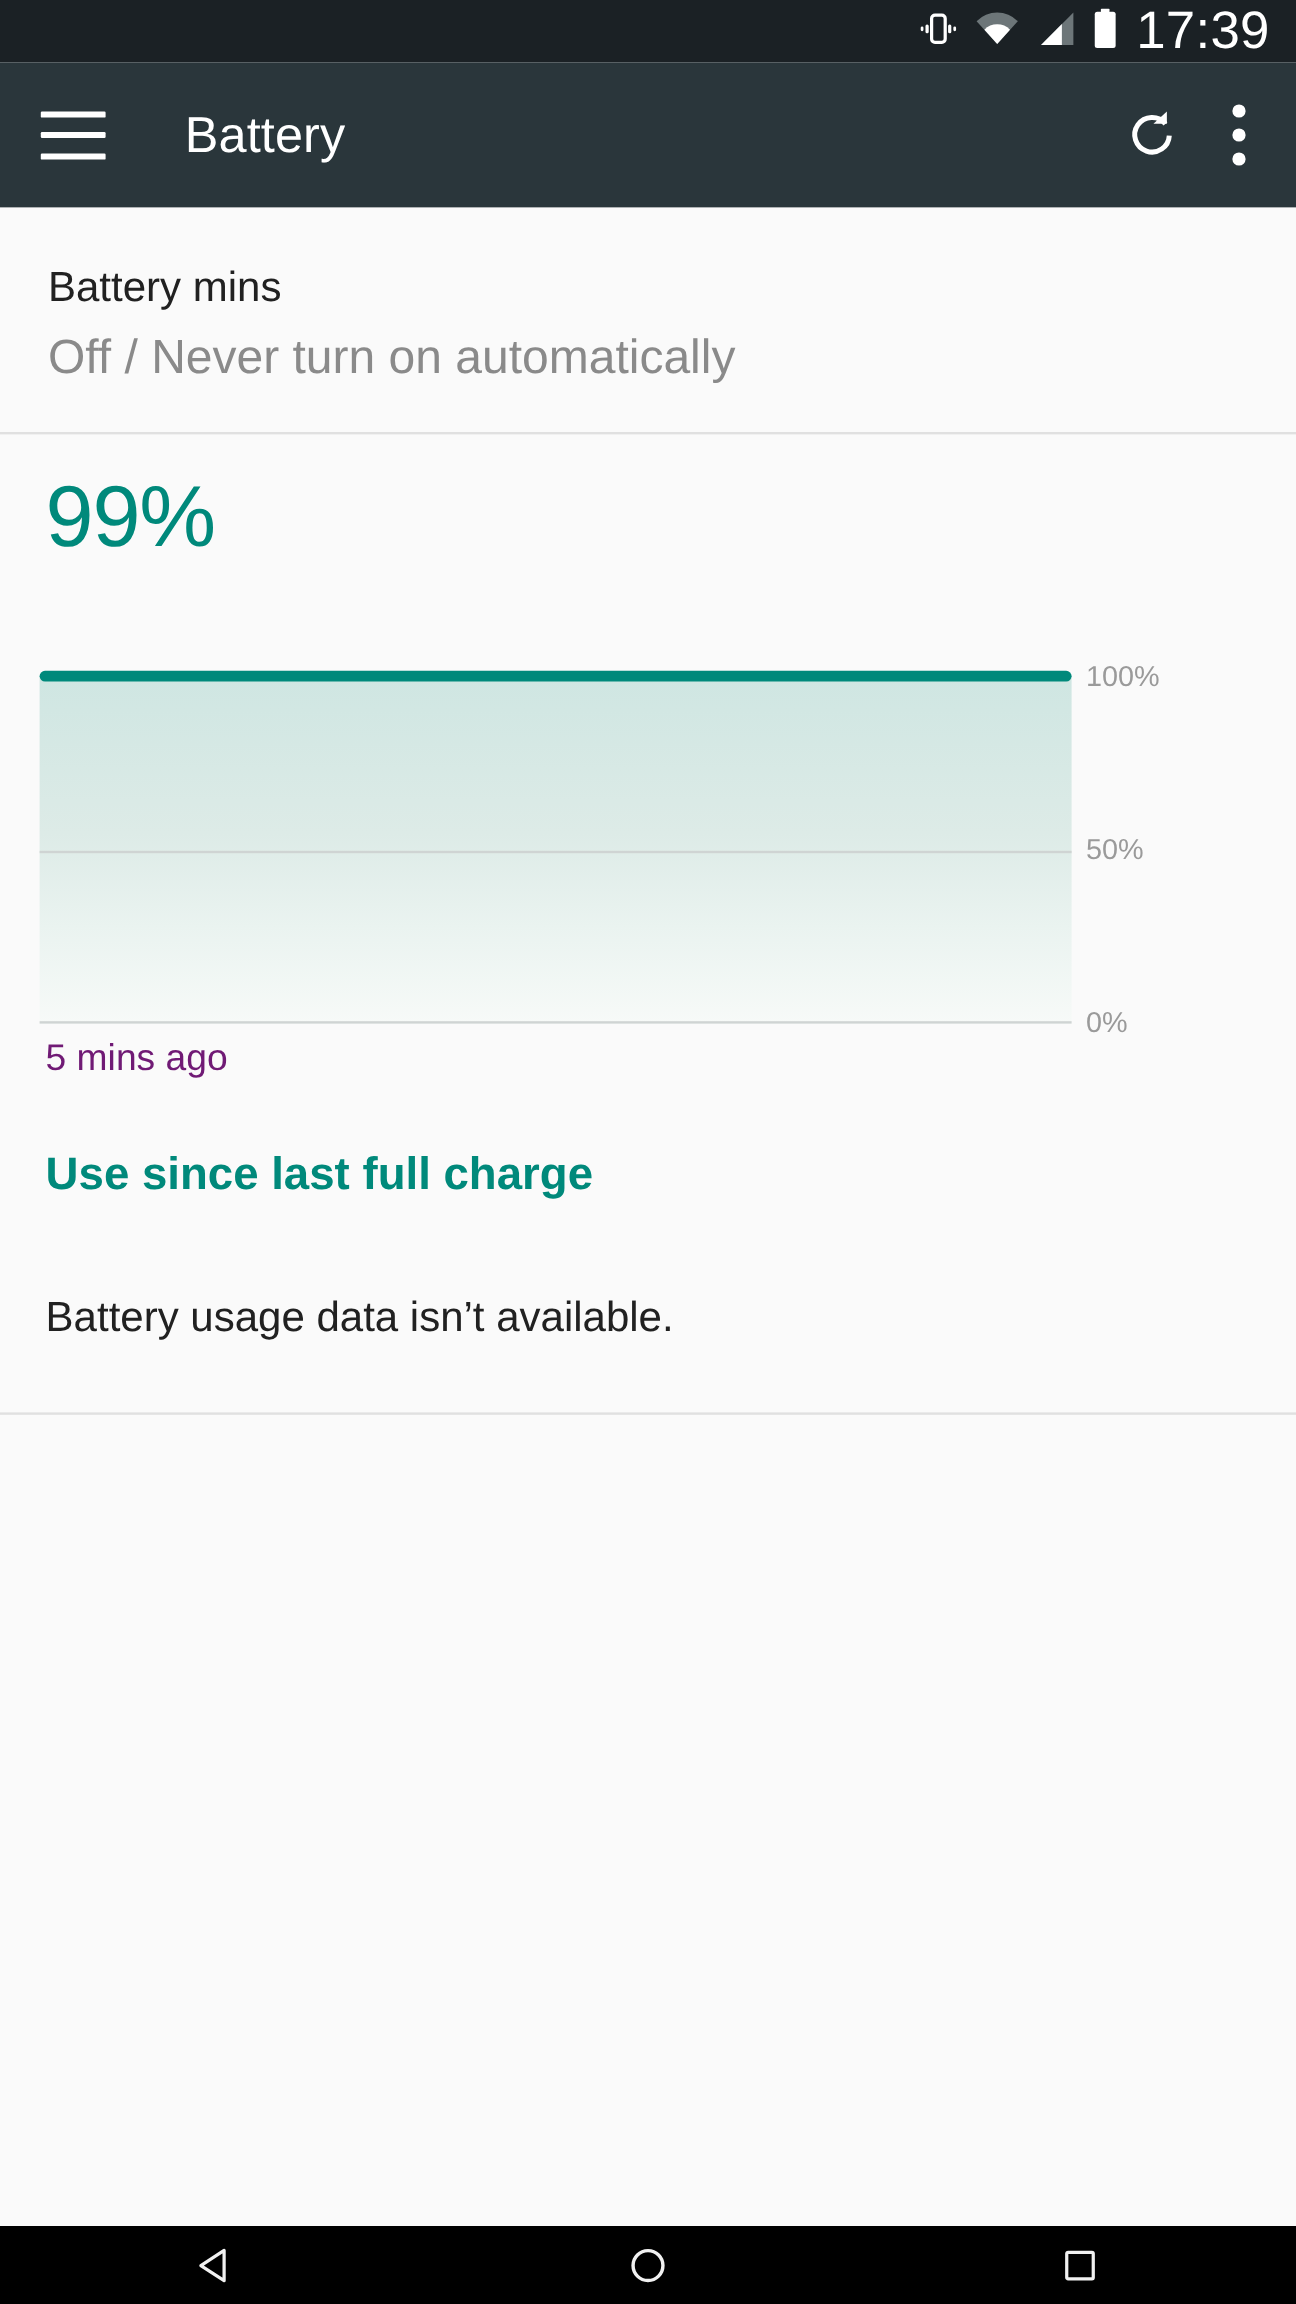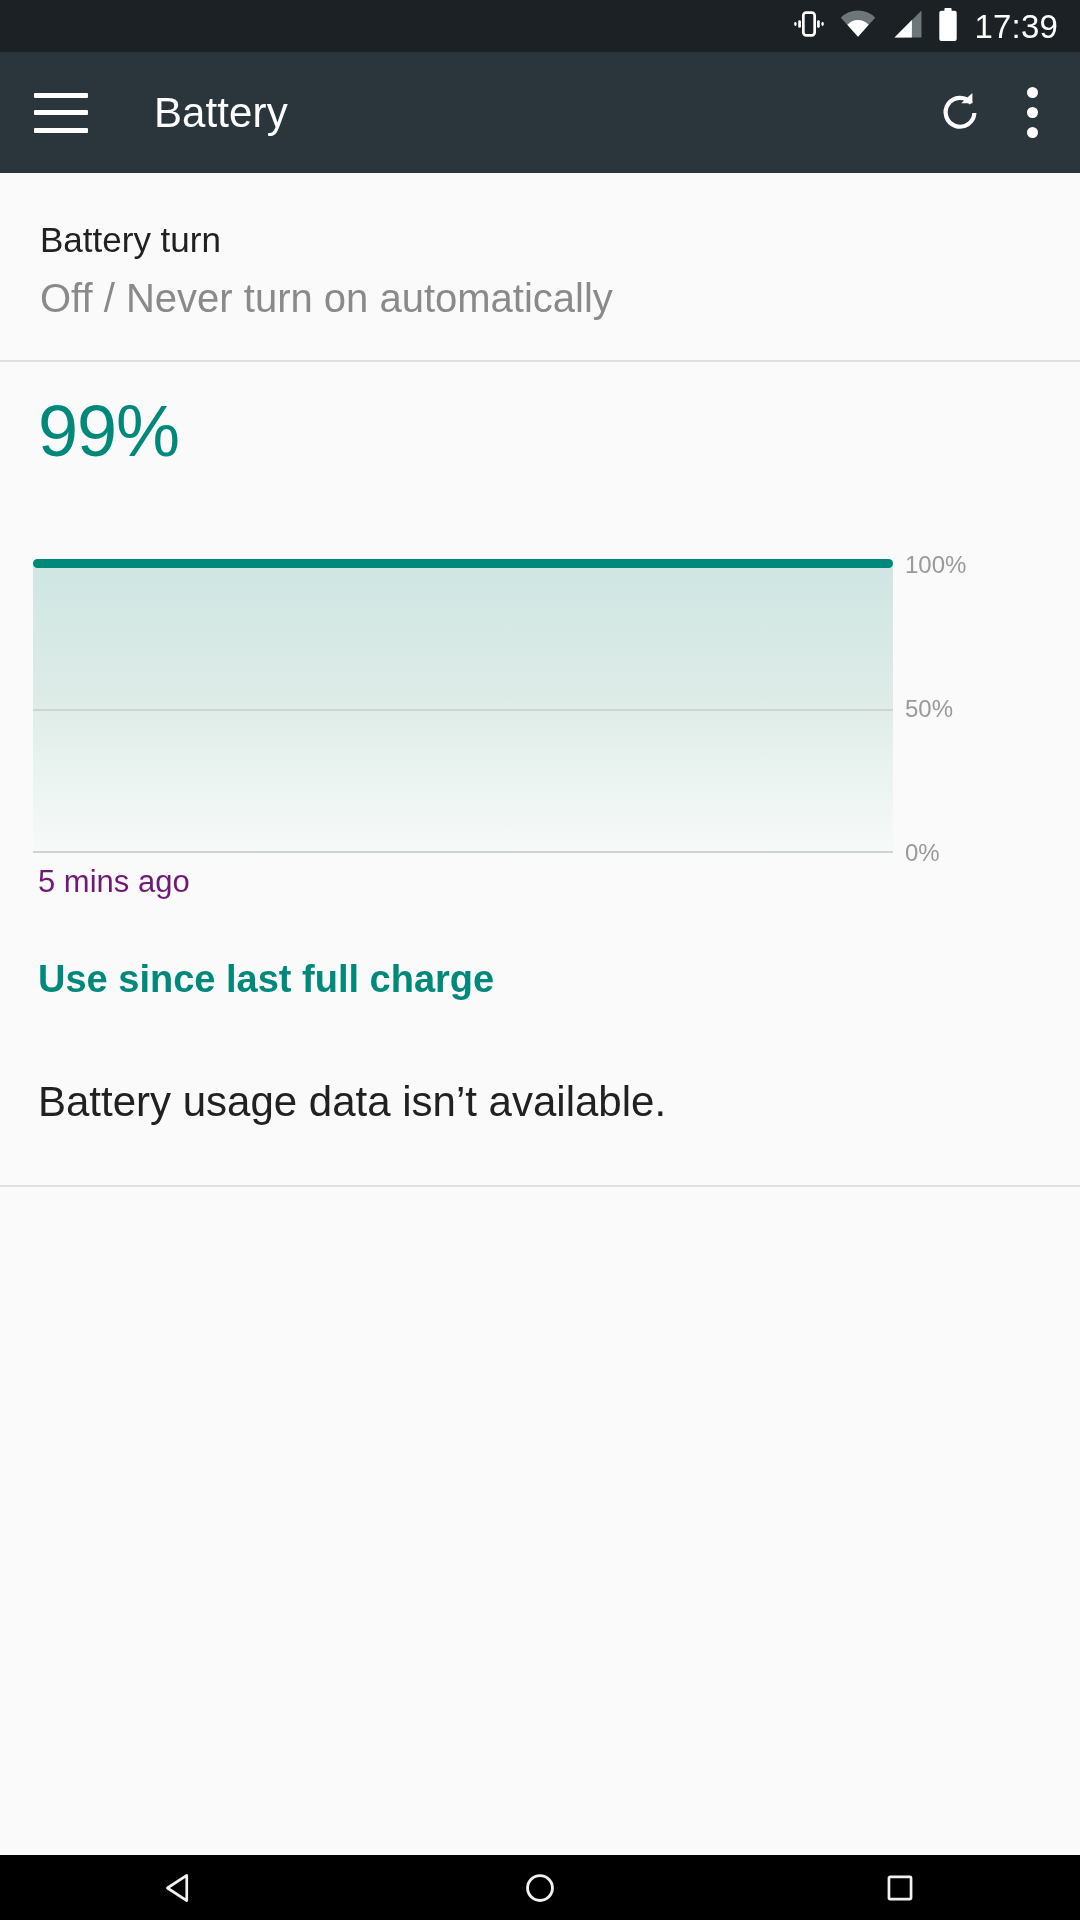--- a/index.html
+++ b/index.html
@@ -14,21 +14,21 @@
 
   
   .status-bar{
     position:absolute; left:0; top:0; width:1080px; height:52px;
     background:#1b2125; display:flex; align-items:center;
     justify-content:flex-end; padding-right:22px;
   }
   .status-icons{ display:flex; align-items:center; gap:14px; }
   .sb-ico{ display:block; }
   .clock{
-    color:#ffffff; font-size:33px; letter-spacing:0.2px;
+    color:#ffffff; font-size:44px; letter-spacing:0.2px;
     margin-left:1px; line-height:1; font-weight:400;
   }
 
   
   .app-bar{
     position:absolute; left:0; top:52px; width:1080px; height:121px;
     background:#2a363b; display:flex; align-items:center;
   }
   .nav-btn{
     width:54px; height:40px; margin-left:34px;
@@ -86,21 +86,21 @@
   .y-50{ top:50%; }
   .y-0{ top:100%; }
 
   .ago{ font-size:31px; color:#701a75; padding:18px 0 0 38px; line-height:1.1; }
 
   .link{
     font-size:38px; color:#00897b; font-weight:bold;
     padding:60px 0 0 38px; line-height:1.1; cursor:pointer; display:inline-block;
   }
 
-  .msg{ font-size:42px; color:#212121; padding:78px 0 0 38px; line-height:1.1; }
+  .msg{ font-size:35px; color:#212121; padding:78px 0 0 38px; line-height:1.1; }
   .msg-div{ margin-top:60px; }
 
   
   .nav-bar{
     position:absolute; left:0; bottom:0; width:1080px; height:65px;
     background:#000; display:flex; align-items:center; justify-content:space-around;
   }
   .nav-key{ display:flex; align-items:center; justify-content:center; width:200px; height:65px; cursor:pointer; }
 </style>
 </head>
@@ -165,21 +165,21 @@
         <i></i>
           <i></i>
           <i></i>
       </div>
     </div>
   </div>
 
   <div class="content">
 
     <div class="saver">
-      <div class="saver-title">Battery turn</div>
+      <div class="saver-title">Battery mins</div>
       <div class="saver-sub">Off / Never turn on automatically</div>
     </div>
 
     <div class="divider"></div>
 
     <div class="pct">99%</div>
 
     
     <div class="chart-wrap">
       <div class="plot">

